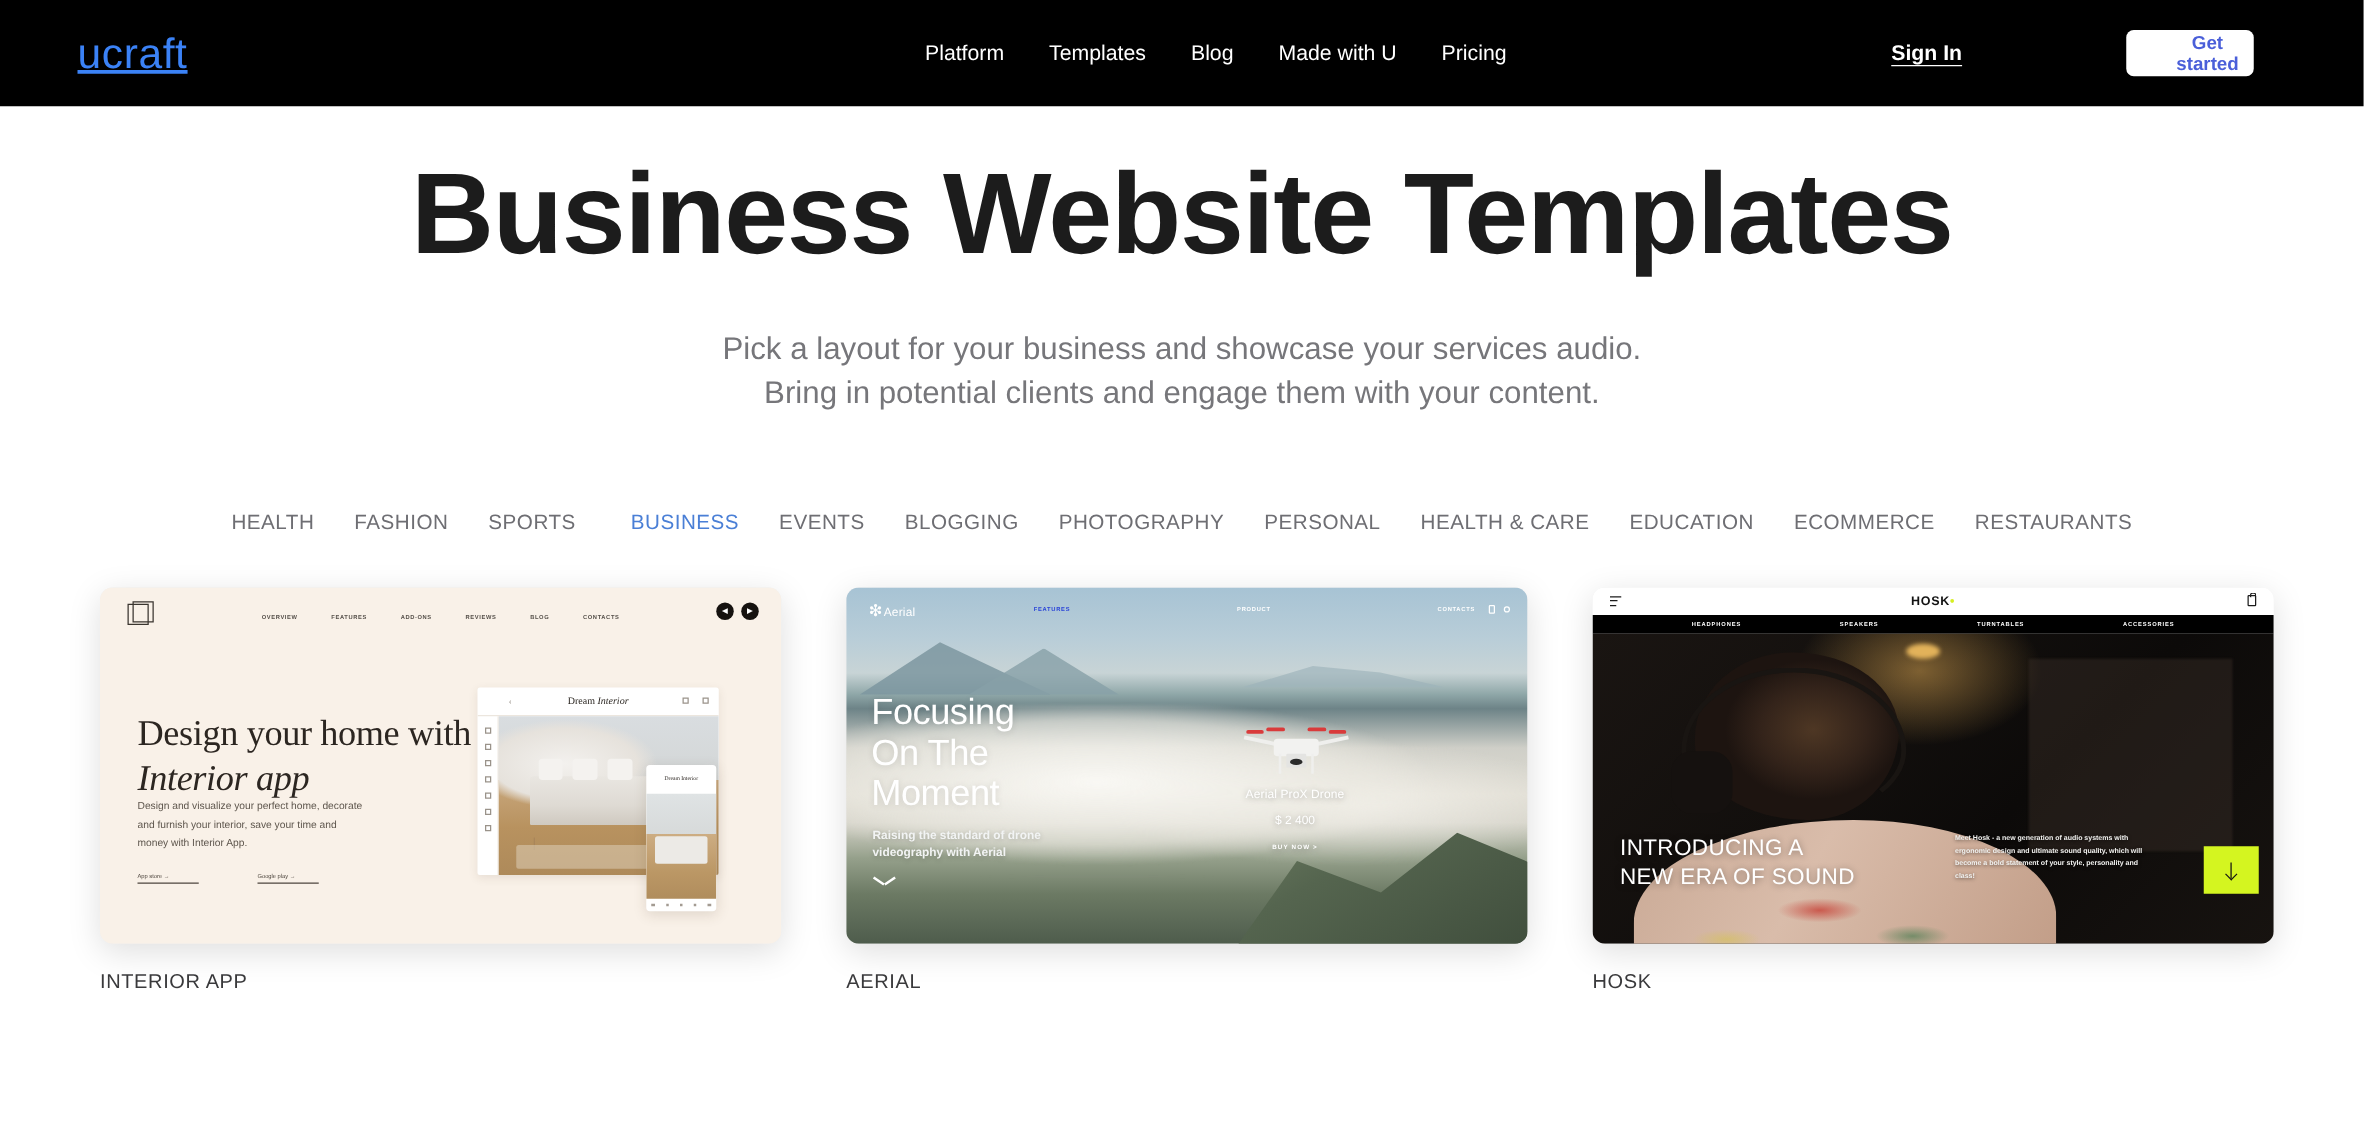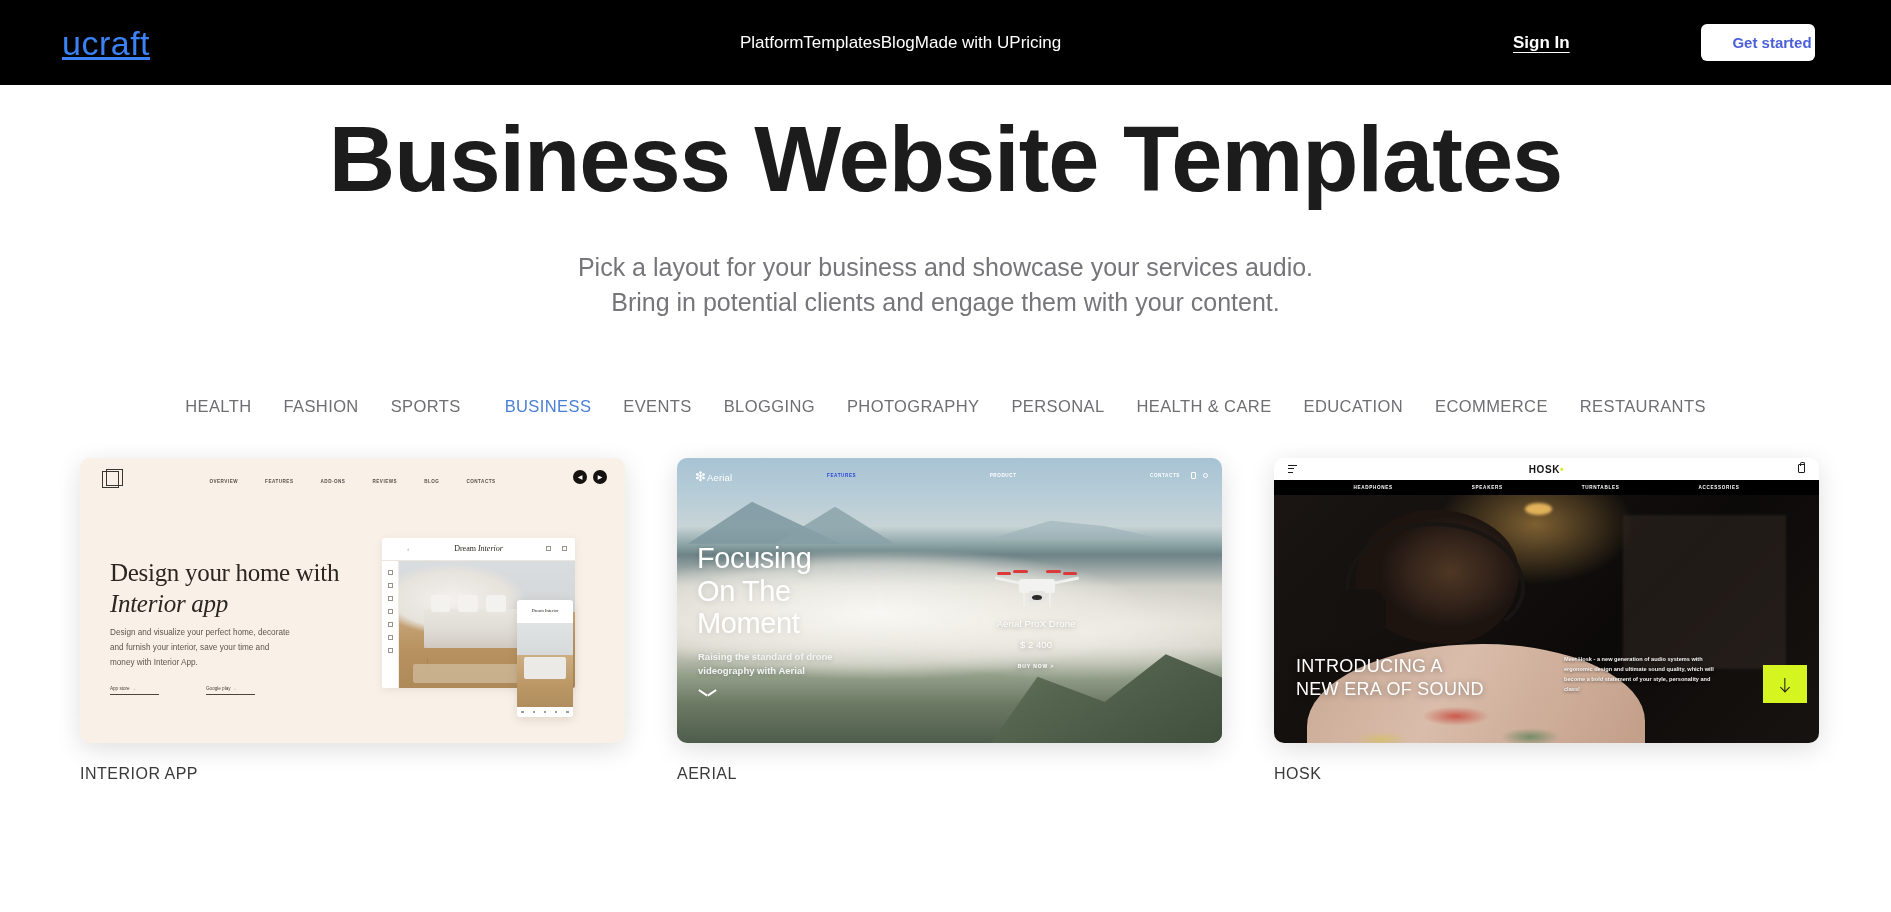--- a/index.html
+++ b/index.html
@@ -34,20 +34,21 @@
     line-height: 1;
     user-select: none;
   }
   .main-nav {
     position: absolute;
     left: 740px;
     top: 50%;
     transform: translateY(-50%);
     display: flex;
     align-items: center;
+    gap: 36px;
   }
   .main-nav a {
     color: #ffffff;
     font-size: 17px;
     text-decoration: none;
     white-space: nowrap;
     font-weight: 400;
   }
   .signin-link {
     position: absolute;
@@ -58,41 +59,41 @@
     font-size: 17px;
     font-weight: 700;
     text-decoration: underline;
     text-underline-offset: 4px;
     white-space: nowrap;
   }
   .get-started-btn {
     position: absolute;
     left: 1701px;
     top: 24px;
-    width: 114px;
+    width: 102px;
     height: 37px;
     background: #ffffff;
     border: none;
     border-radius: 6px;
     color: #4a5fd9;
     font-size: 15px;
     font-weight: 700;
     font-family: "Liberation Sans", sans-serif;
     cursor: pointer;
     display: flex;
     align-items: center;
     justify-content: center;
     padding-left: 28px;
   }
 
   
   .hero {
     width: 1891px;
     text-align: center;
-    padding-top: 24px;
+    padding-top: 36px;
   }
   .hero-title {
     font-size: 92px;
     font-weight: 700;
     color: #1c1c1c;
     letter-spacing: -1px;
     line-height: 1.1;
   }
   .hero-sub {
     margin-top: 40px;
@@ -167,21 +168,21 @@
   }
   .t1-dots { position: absolute; right: 18px; top: 0px; display: flex; gap: 6px; }
   .t1-dot {
     width: 14px; height: 14px; border-radius: 50%;
     background: #16120f; display: flex; align-items: center; justify-content: center;
   }
   .t1-dot span { font-size: 6px; color: #fff; line-height: 1; }
   .t1-headline {
     position: absolute; left: 30px; top: 100px;
     font-family: "Liberation Serif", serif;
-    font-size: 25px; color: #2c2621; line-height: 1.22; letter-spacing: -0.3px;
+    font-size: 29px; color: #2c2621; line-height: 1.22; letter-spacing: -0.3px;
   }
   .t1-headline em { font-style: italic; display: block; }
   .t1-body {
     position: absolute; left: 30px; top: 168px; width: 186px;
     font-size: 8.2px; line-height: 1.82; color: #5e564d;
   }
   .t1-links { position: absolute; left: 30px; top: 228px; display: flex; gap: 47px; }
   .t1-link {
     font-size: 4.6px; color: #4e463e; border-bottom: 0.8px solid #4e463e;
     padding-bottom: 3px; width: 49px;

